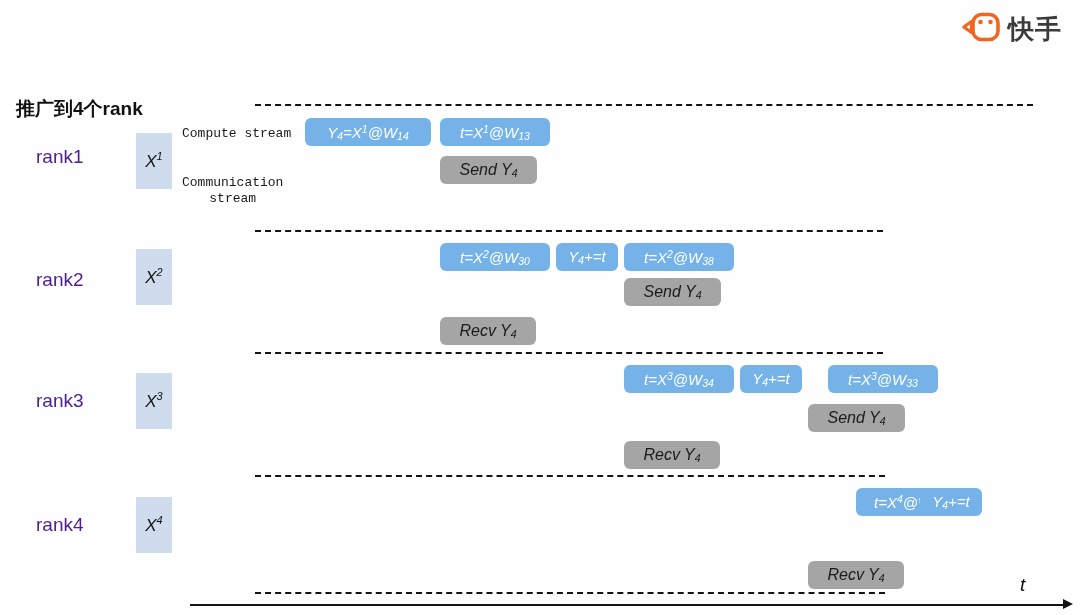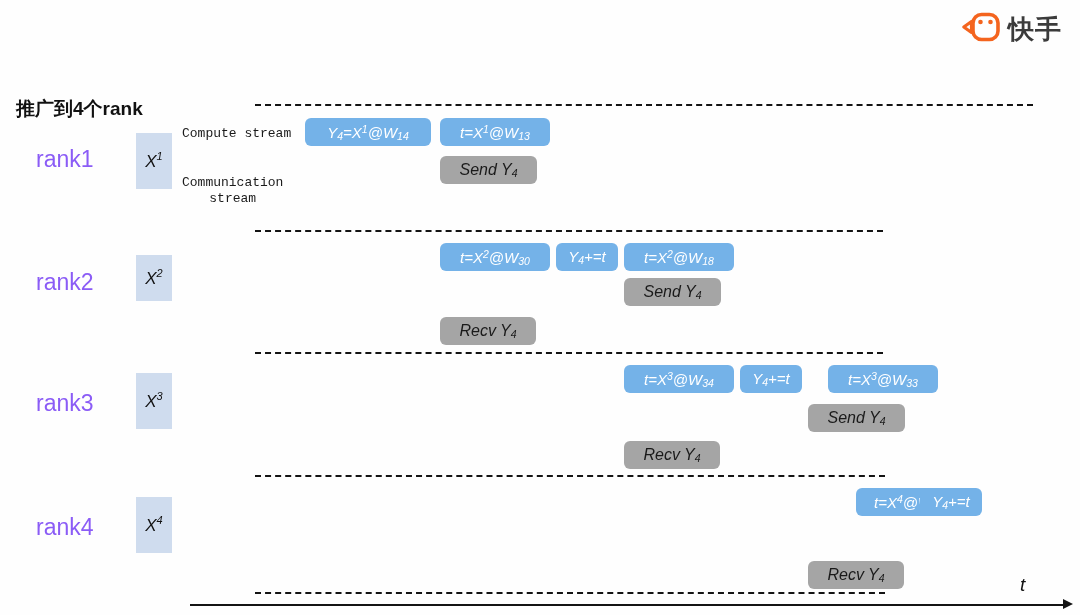--- a/index.html
+++ b/index.html
@@ -49,22 +49,22 @@
     left: 16px; top: 96px;
     font-size: 19px;
     font-weight: bold;
     color: #111111;
     white-space: nowrap;
   }
 
   
   .rank-label {
     position: absolute;
-    font-size: 23px;
-    color: #8b5cf6;
+    font-size: 19px;
+    color: #4c1d95;
     white-space: nowrap;
     text-align: right;
   }
   .xbox {
     position: absolute;
     width: 36px;
     background: #cfdcee;
     display: flex;
     align-items: center;
     justify-content: center;
@@ -179,32 +179,32 @@
     <span>Y<sub>4</sub>=X<sup>1</sup>@W<sub>14</sub></span>
   </div>
   <div class="box compute" style="left:440px; top:118px; width:110px;">
     <span>t=X<sup>1</sup>@W<sub>13</sub></span>
   </div>
   <div class="box comm" style="left:440px; top:156px; width:97px;">
     <span>Send Y<sub>4</sub></span>
   </div>
 
   <div class="rank-label" style="left:36px; top:269px;">rank2</div>
-  <div class="xbox" style="left:136px; top:255px; height:46px;">
+  <div class="xbox" style="left:136px; top:249px; height:56px;">
     <span>X<sup>2</sup></span>
   </div>
 
   <div class="box compute" style="left:440px; top:243px; width:110px;">
     <span>t=X<sup>2</sup>@W<sub>30</sub></span>
   </div>
   <div class="box compute" style="left:556px; top:243px; width:62px;">
     <span>Y<sub>4</sub>+=t</span>
   </div>
   <div class="box compute" style="left:624px; top:243px; width:110px;">
-    <span>t=X<sup>2</sup>@W<sub>18</sub></span>
+    <span>t=X<sup>2</sup>@W<sub>38</sub></span>
   </div>
   <div class="box comm" style="left:624px; top:278px; width:97px;">
     <span>Send Y<sub>4</sub></span>
   </div>
   <div class="box comm" style="left:440px; top:317px; width:96px;">
     <span>Recv Y<sub>4</sub></span>
   </div>
 
   <div class="rank-label" style="left:36px; top:390px;">rank3</div>
   <div class="xbox" style="left:136px; top:373px; height:56px;">

